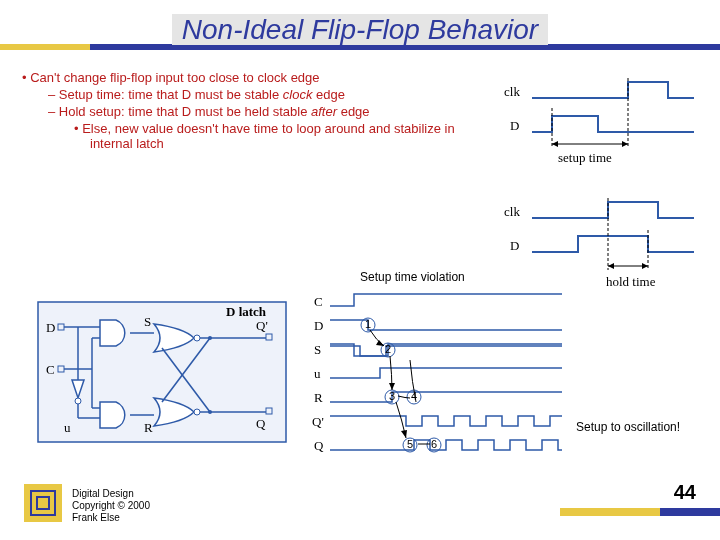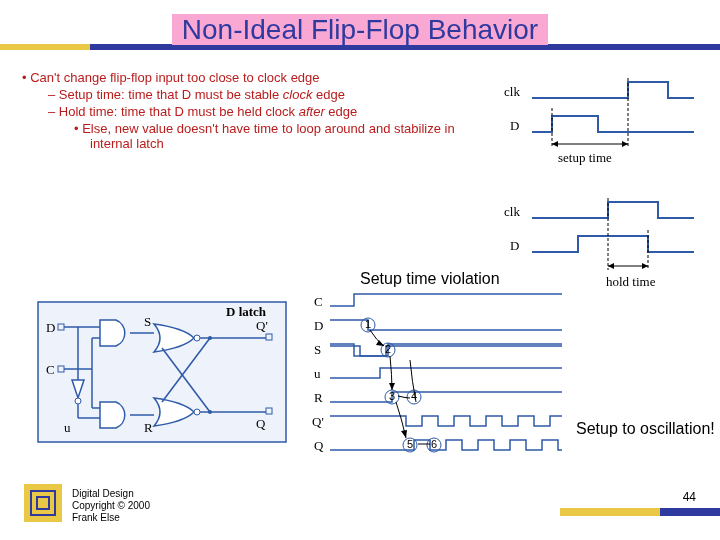--- a/index.html
+++ b/index.html
@@ -35,22 +35,23 @@
     z-index: 2;
     margin: 0;
     padding: 14px 0 6px 0;
     text-align: center;
     font-size: 28px;
     font-weight: normal;
     color: #2e3a9e;
     background: transparent;
   }
   h1.title span {
-    background: #f9a8d4;
+    background: #e5e5e5;
     padding: 0 10px;
+    font-style: italic;
   }
   .content {
     position: absolute;
     top: 68px;
     left: 22px;
     width: 460px;
     font-size: 13px;
     color: #b91c1c;
   }
   .lvl1 { margin: 2px 0 2px 0; padding-left: 16px; text-indent: -16px; }
@@ -68,21 +69,21 @@
     font-size: 13px;
     fill: #000;
   }
   .sans-label {
     font-family: Arial, sans-serif;
     font-size: 11px;
     fill: #000;
   }
   .violation-label {
     position: absolute;
-    font-size: 16px;
+    font-size: 12px;
     color: #000;
   }
   .footer-logo {
     position: absolute;
     left: 24px;
     bottom: 18px;
     width: 38px;
     height: 38px;
     background: #e8c844;
   }
@@ -113,38 +114,39 @@
     content: "";
     position: absolute;
     right: 0; top: 0;
     width: 60px; height: 8px;
     background: #2e3a9e;
   }
   .page-num {
     position: absolute;
     right: 24px;
     bottom: 36px;
-    font-size: 12px;
+    font-size: 20px;
+    font-weight: bold;
   }
   svg { display: block; }
 </style>
 </head>
 <body>
 
 <div class="title-bar"></div>
 <div class="title-bar-yellow"></div>
 <h1 class="title"><span>Non-Ideal Flip-Flop Behavior</span></h1>
 
 <div class="content">
   <div class="lvl1">Can't change flip-flop input too close to clock edge</div>
   <div class="lvl2">
     <span>Setup time: time that D must be stable </span><em>clock</em><span> edge</span>
   </div>
   <div class="lvl2">
-    <span>Hold time: time that D must be held clock </span><em>after</em><span> edge</span>
+    <span>Hold setup: time that D must be held stable </span><em>after</em><span> edge</span>
   </div>
   <div class="lvl3">Else, new value doesn't have time to loop around and stabilize in internal latch</div>
 </div>
 
 <svg class="diagram" style="top:76px; left:498px;" width="200" height="96">
   <text class="diag-label" x="6" y="20">clk</text>
   <polyline points="34,22 130,22 130,6 170,6 170,22 196,22" fill="none" stroke="#2e5aa8" stroke-width="2"></polyline>
   <text class="diag-label" x="12" y="54">D</text>
   <polyline points="34,56 54,56 54,40 100,40 100,56 196,56" fill="none" stroke="#2e5aa8" stroke-width="2"></polyline>
   <line x1="54" y1="32" x2="54" y2="72" stroke="#000" stroke-dasharray="3,2"></line>

